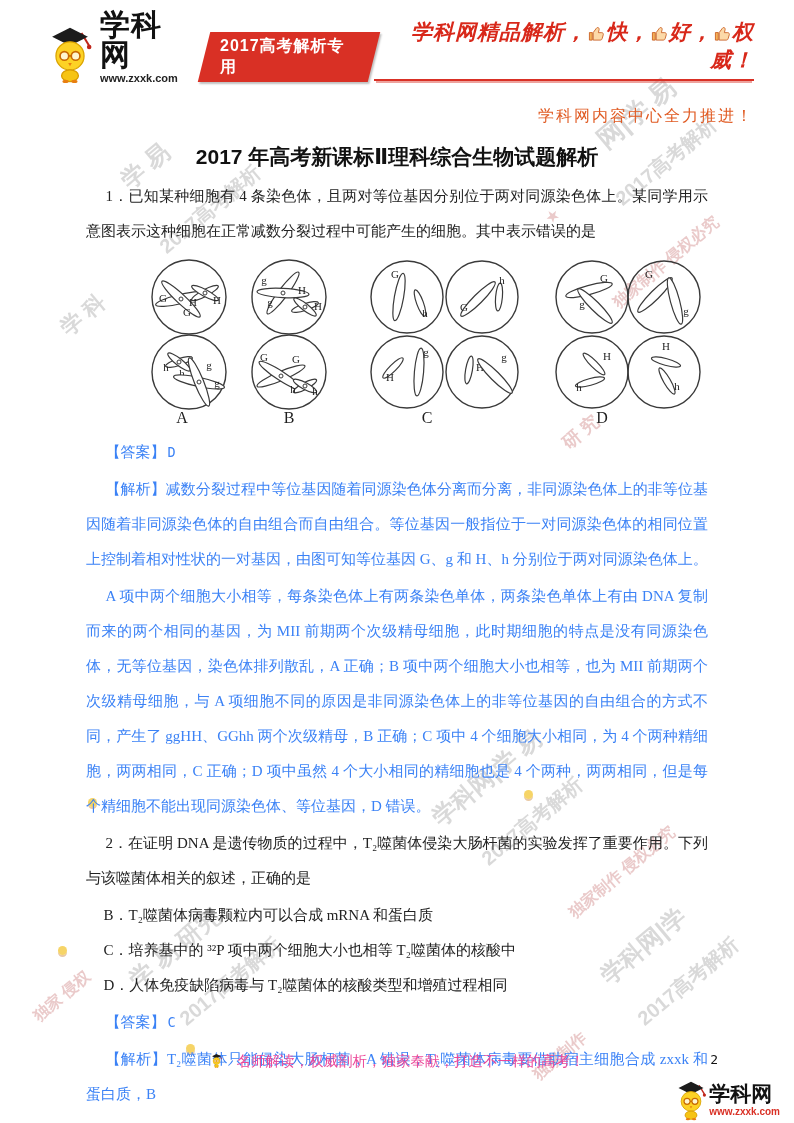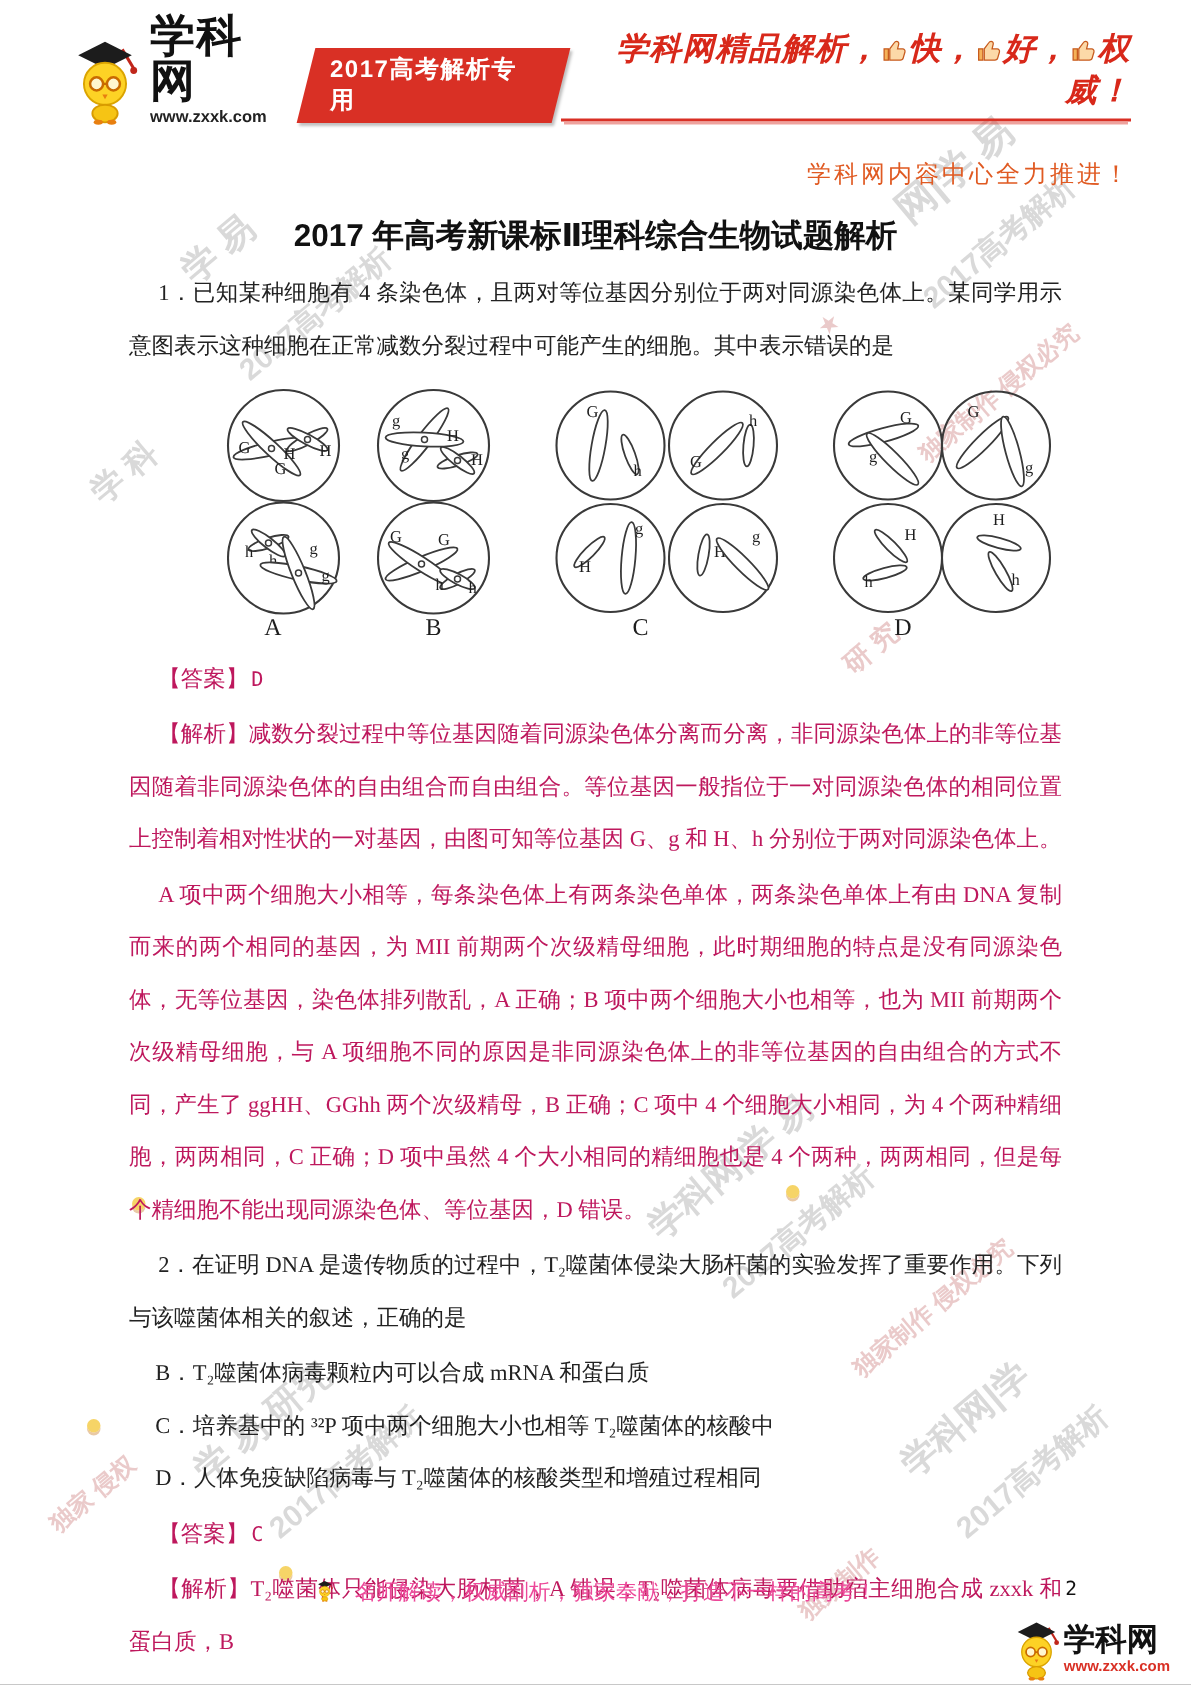--- a/index.html
+++ b/index.html
@@ -24,21 +24,21 @@
   .slogan-line{display:inline-block;color:#d8281a;font-weight:bold;font-style:italic;font-size:21px;letter-spacing:1px;
                padding-bottom:5px;border-bottom:2px solid #d93025;box-shadow:0 4px 0 -2px rgba(217,48,37,.45);}
   .slogan-line .thumb{width:17px;height:17px;vertical-align:-3px;margin:0 1px;}
   .subtitle-line{color:#e05a22;font-weight:normal;font-size:16px;margin-top:25px;letter-spacing:2px;}
   
   .content{position:relative;z-index:2;padding:0 84px;}
   .doc-title{font-family:"Liberation Sans","DejaVu Sans",sans-serif;font-weight:bold;font-size:21px;text-align:center;margin:16px 0 8px;color:#111;}
   .section-heading{font-size:15px;line-height:34px;margin:0;}
   p.body{font-size:15px;line-height:35px;text-align:justify;margin:2px;}
   .indent{text-indent:1.3em;}
-  .red{color:#be185d;}
+  .red{color:#3b82f6;}
   .ans-val{font-family:"DejaVu Sans Mono",monospace;font-size:13.5px;margin-left:2px;}
   .figure-wrap{margin:6px 0 2px 58px;}
   .options p{margin:0;}
   
   .footer-line{position:absolute;z-index:2;left:0;right:0;bottom:52px;text-align:center;font-size:14.5px;color:#ec4899;}
   .footer-line .mascot{width:13px;height:15px;vertical-align:-2px;margin-right:14px;}
   .page-num{position:absolute;z-index:2;right:76px;bottom:56px;font-size:13px;font-family:"DejaVu Sans Mono",monospace;color:#111;}
   .logo-bottom{position:absolute;z-index:2;right:14px;bottom:2px;display:flex;align-items:center;}
   .logo-bottom .mascot{width:36px;height:42px;}
   .logo-bottom .name{font-family:"Liberation Sans",sans-serif;font-weight:bold;font-size:21px;color:#111;line-height:1;}

